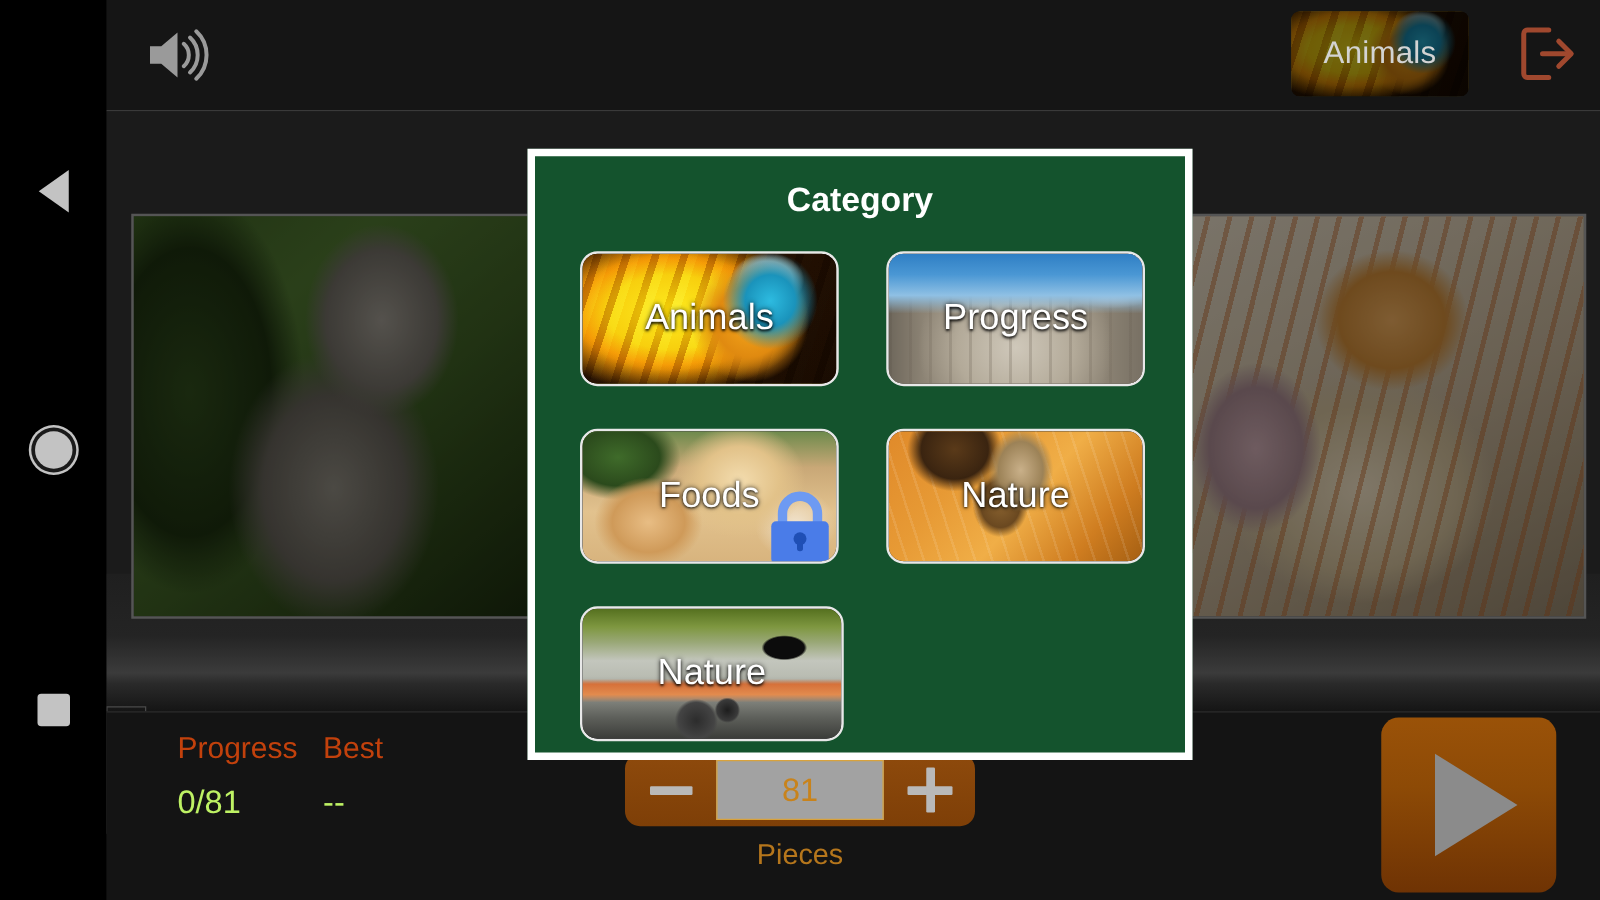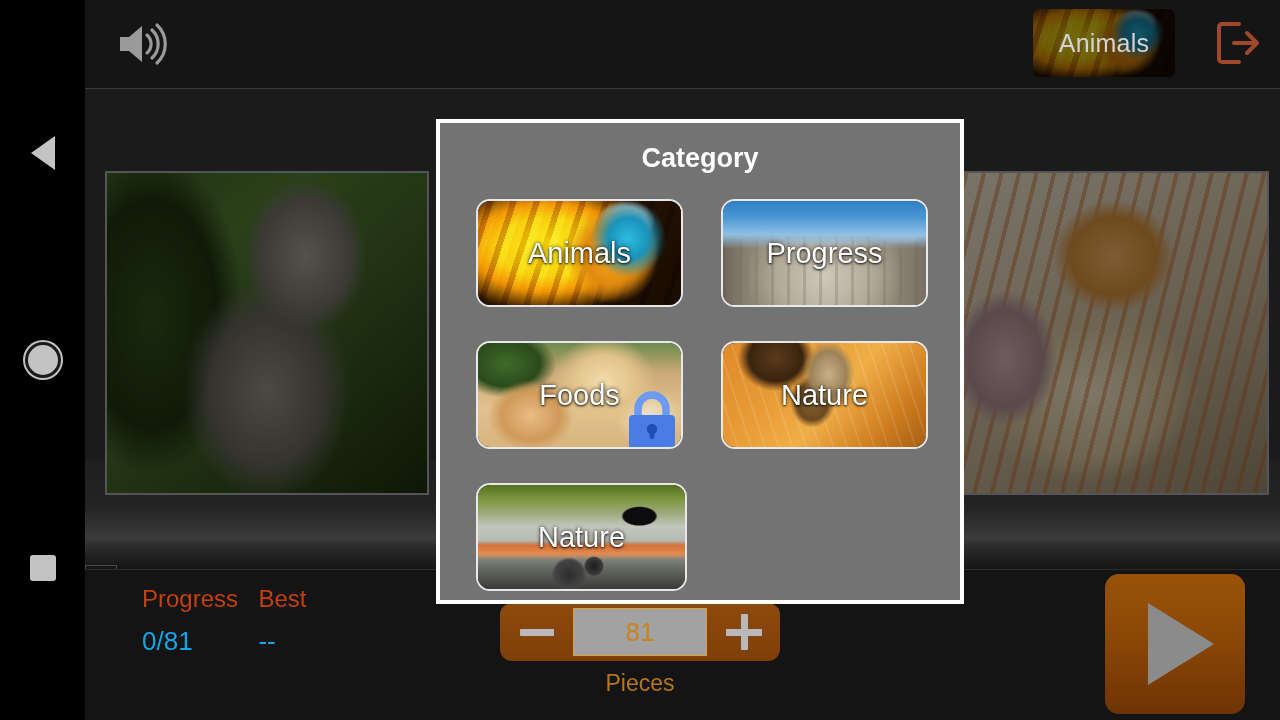--- a/index.html
+++ b/index.html
@@ -166,21 +166,21 @@
     display: inline-block;
     vertical-align: top;
   }
   .stat-label {
     color: #c2410c;
     font-size: 24px;
     line-height: 26px;
     display: block;
   }
   .stat-value {
-    color: #0ea5e9;
+    color: #bef264;
     font-size: 26px;
     line-height: 34px;
     display: block;
     margin-top: 12px;
   }
   #stat-progress { width: 112px; }
   #stat-best { width: 120px; }
 
   
   #stepper-wrap {
@@ -251,24 +251,24 @@
     width: 0; height: 0;
     margin-left: 12px;
     border-top: 41px solid transparent;
     border-bottom: 41px solid transparent;
     border-left: 66px solid #8b8b8b;
   }
 
   
   #modal {
     position: absolute;
-    left: 351px; top: 119px;
+    left: 337px; top: 119px;
     width: 520px; height: 477px;
-    background: #737373;
-    border: 4px solid #ffffff;
+    background: #14532d;
+    border: 6px solid #ffffff;
     z-index: 40;
   }
   #modal-title {
     margin-top: 20px;
     text-align: center;
     color: #ffffff;
     font-size: 27px;
     font-weight: bold;
   }
   #cat-grid {

